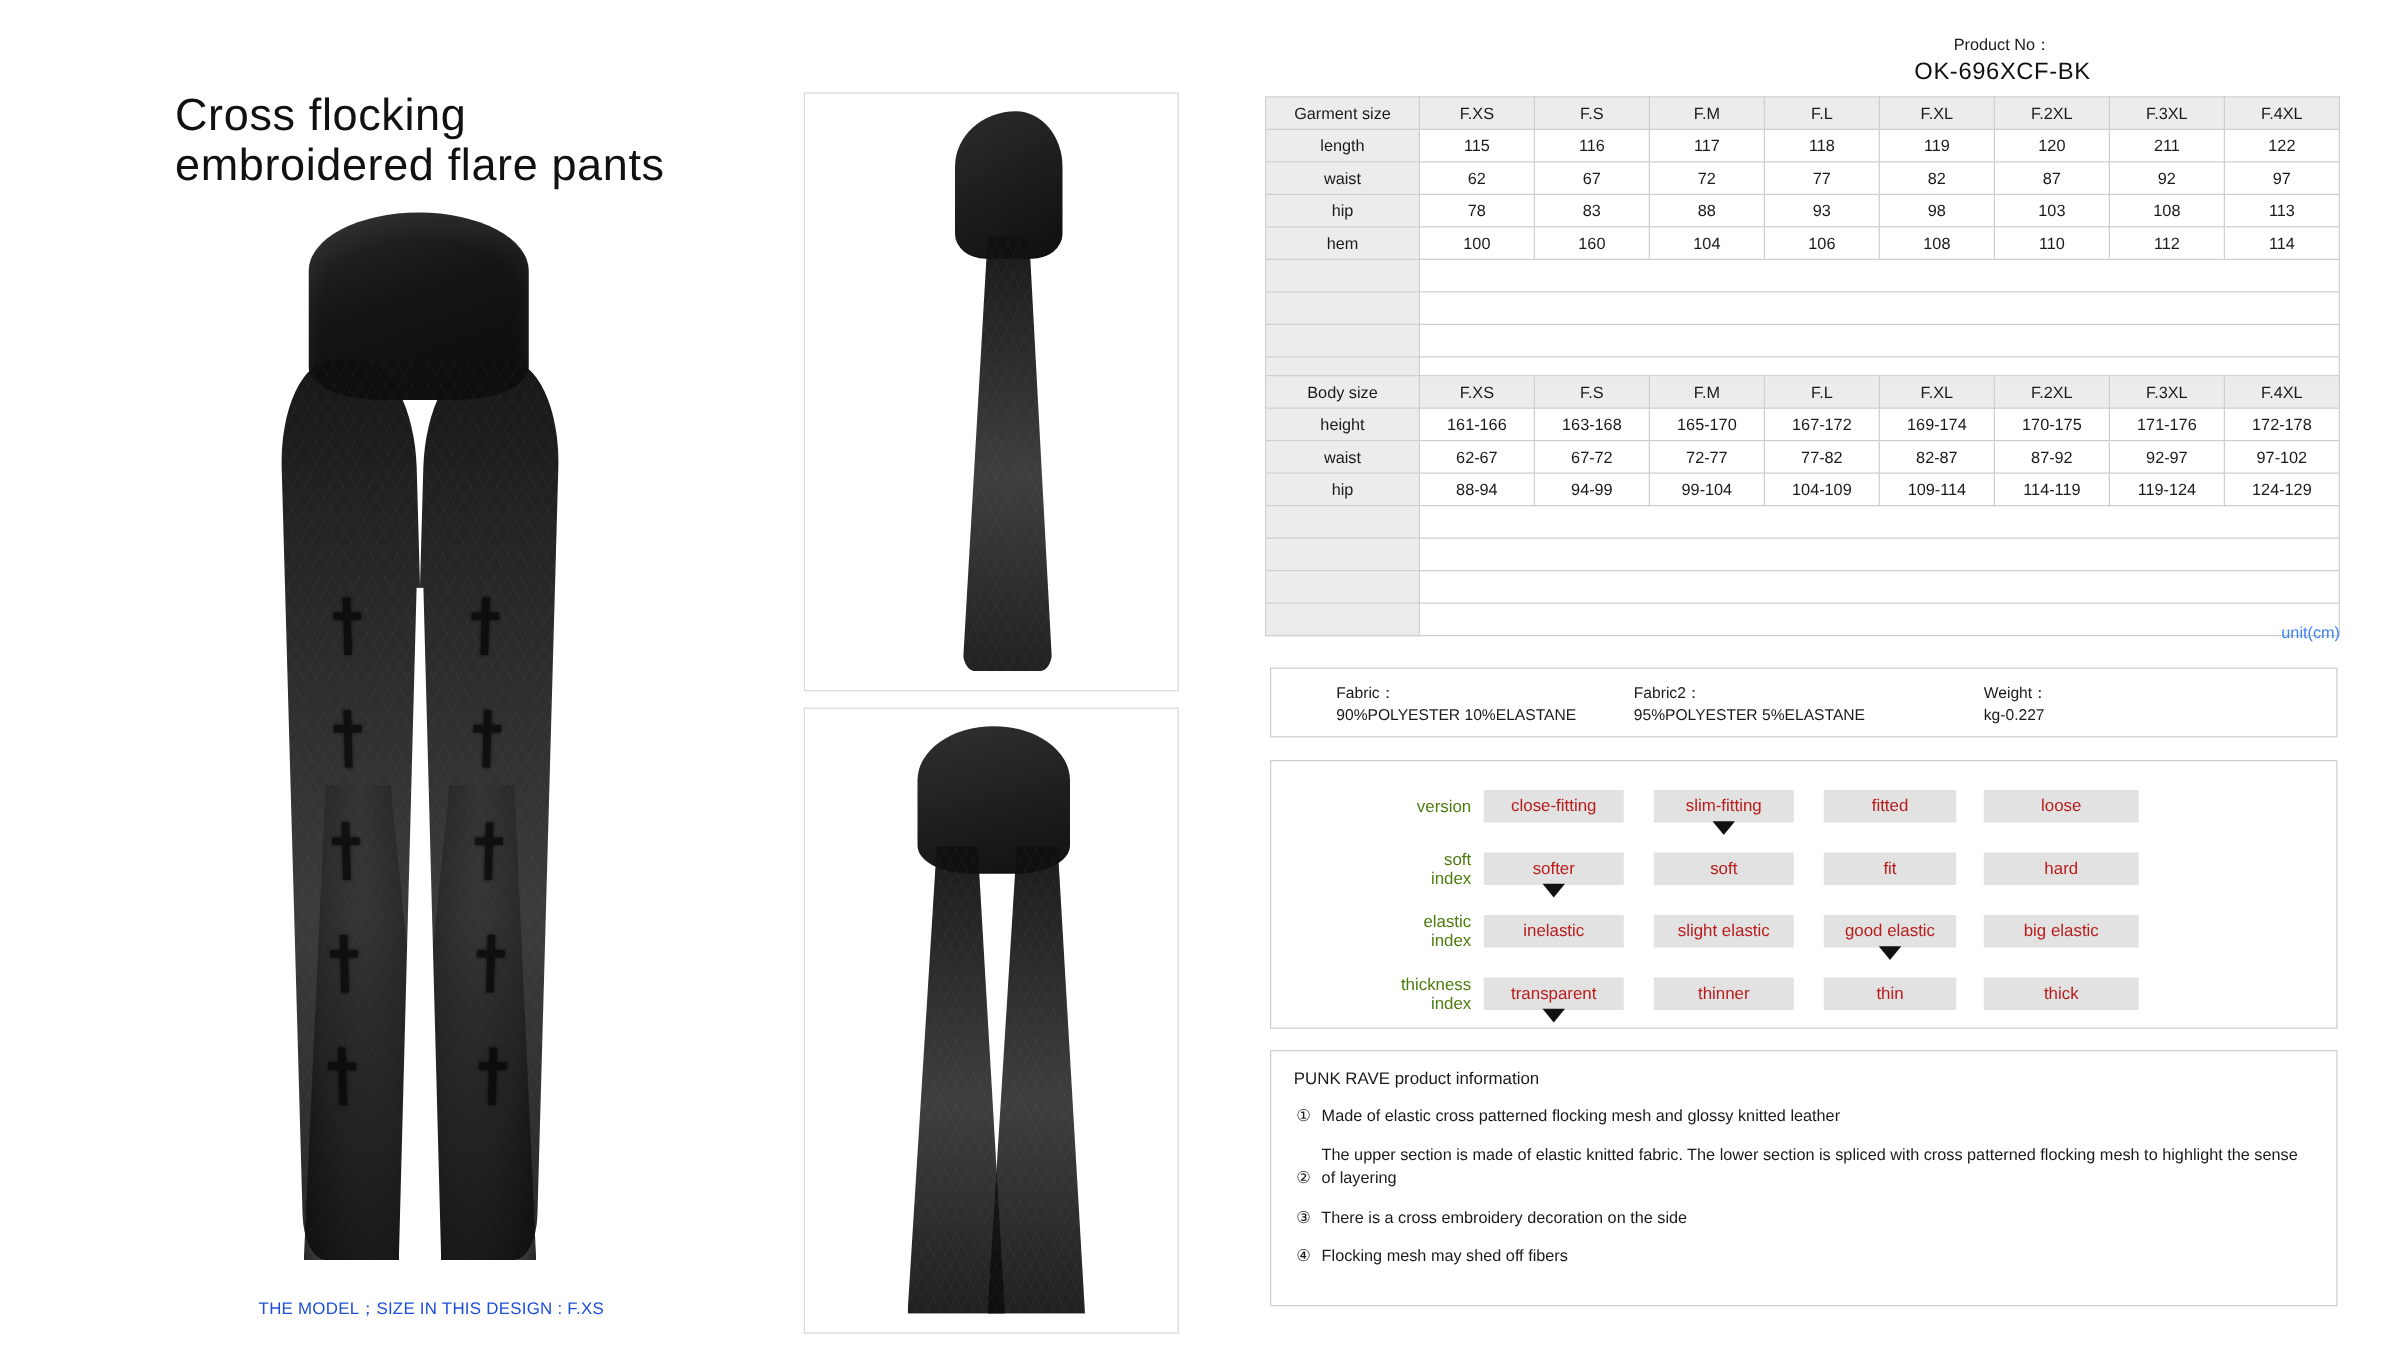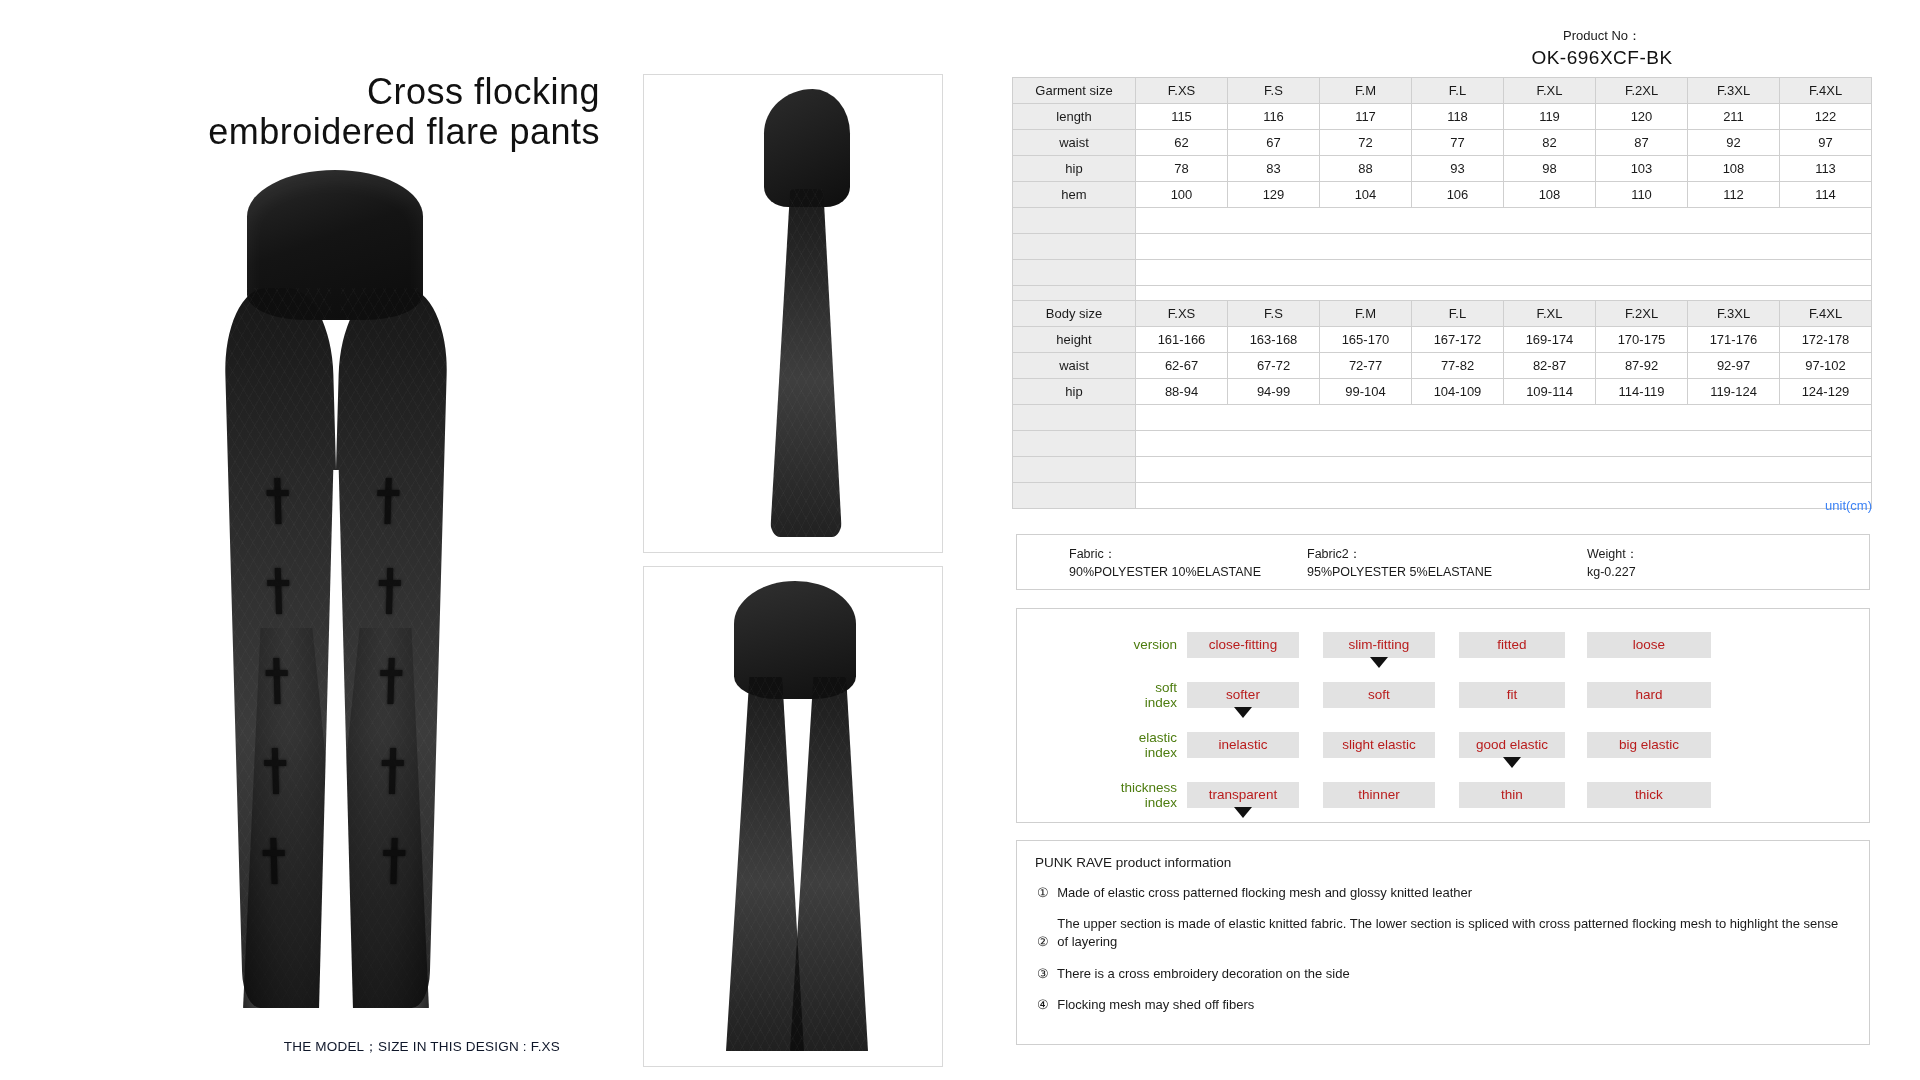--- a/index.html
+++ b/index.html
@@ -27,38 +27,38 @@
     left: 0;
     top: 0;
     width: 630px;
     height: 1080px;
   }
   .title-block {
     position: absolute;
     left: 140px;
     top: 72px;
     width: 460px;
-    text-align: right;
+    text-align: left;
     font-weight: 400;
     line-height: 1.12;
     font-size: 36px;
     letter-spacing: 0.5px;
     color: #111;
   }
   .title-line1 { display: block; }
   .title-line2 { display: block; }
 
   .model-note {
     position: absolute;
     left: 130px;
     top: 1038px;
     width: 430px;
-    text-align: right;
+    text-align: center;
     font-size: 13.5px;
-    color: #0f172a;
+    color: #1d4ed8;
     letter-spacing: .2px;
   }
 
   
   .model-figure {
     position: absolute;
     left: 215px;
     top: 170px;
     width: 240px;
     height: 840px;
@@ -461,21 +461,21 @@
           <td>88</td>
           <td>93</td>
           <td>98</td>
           <td>103</td>
           <td>108</td>
           <td>113</td>
         </tr>
         <tr>
           <td class="rowhead">hem</td>
           <td>100</td>
-          <td>129</td>
+          <td>160</td>
           <td>104</td>
           <td>106</td>
           <td>108</td>
           <td>110</td>
           <td>112</td>
           <td>114</td>
         </tr>
         <tr>
           <td class="rowhead"></td>
           <td colspan="8"></td>

